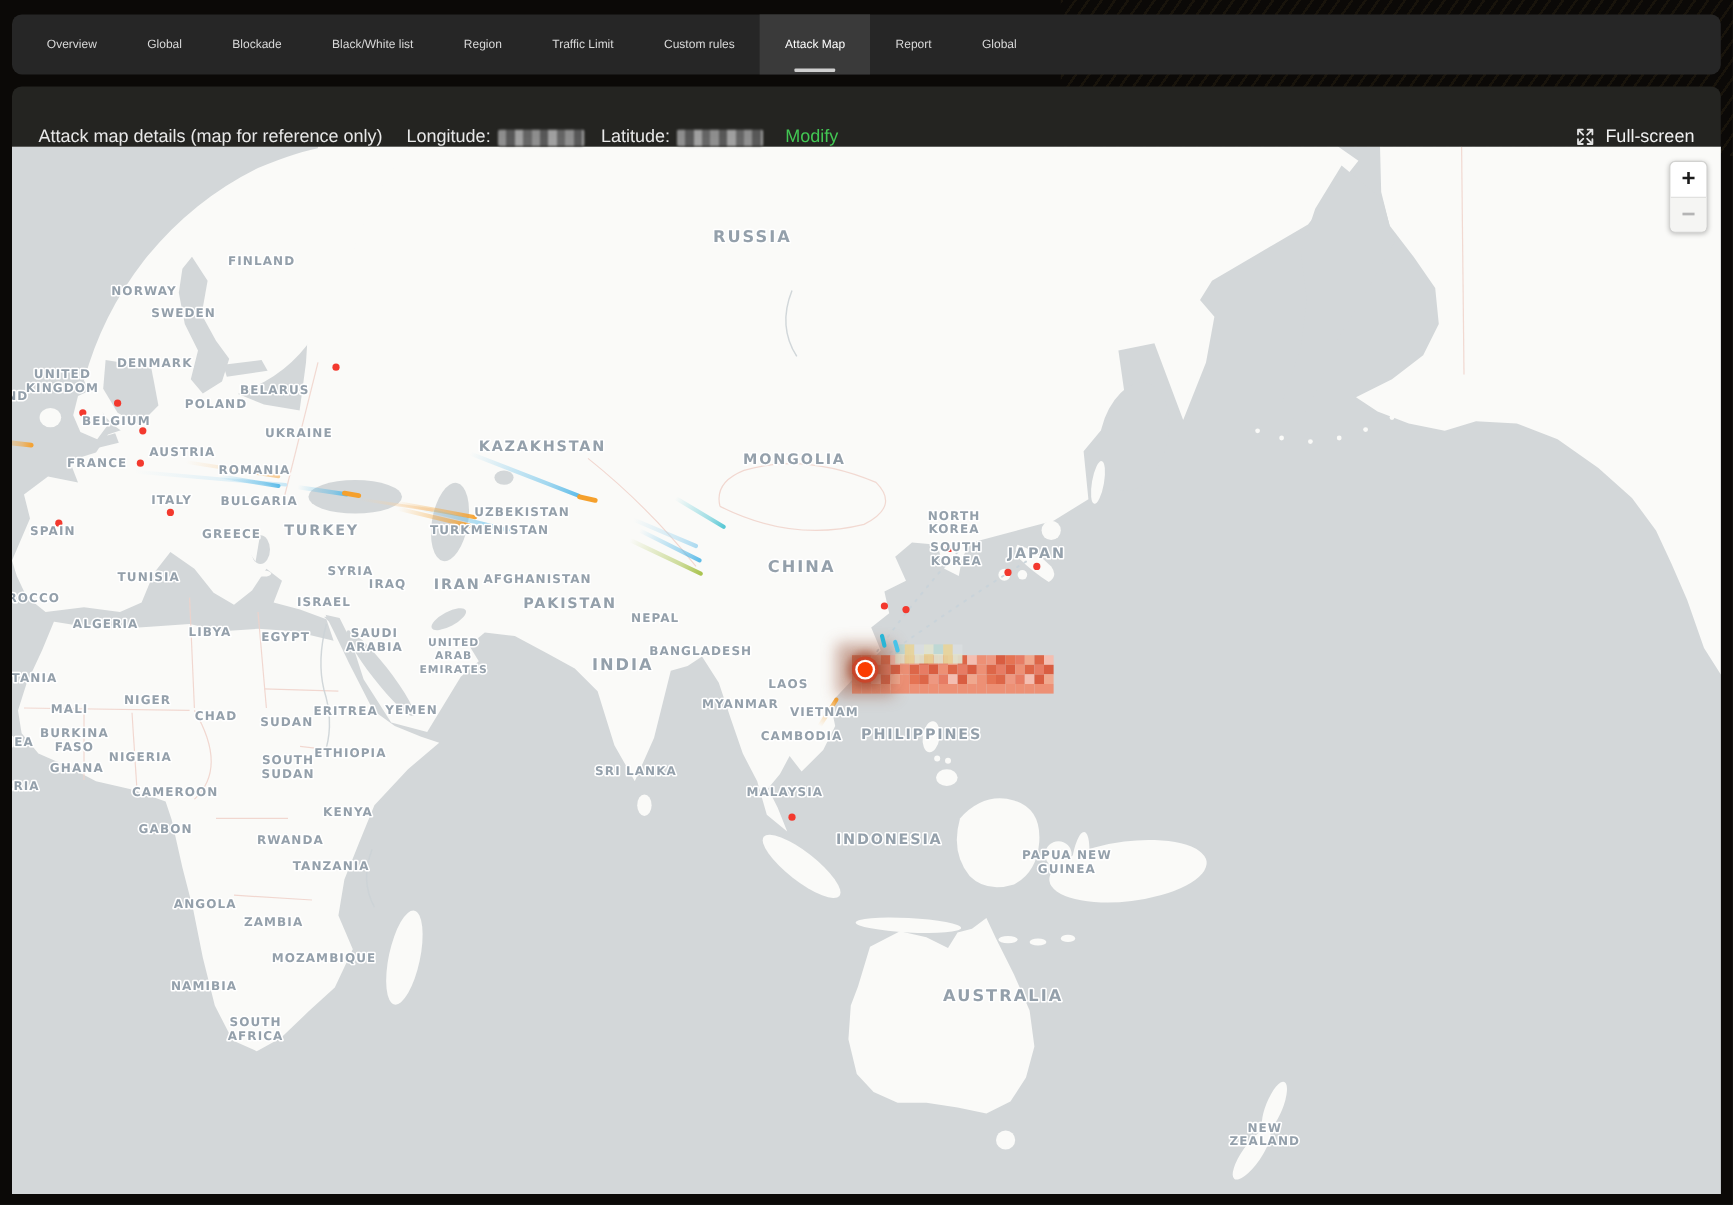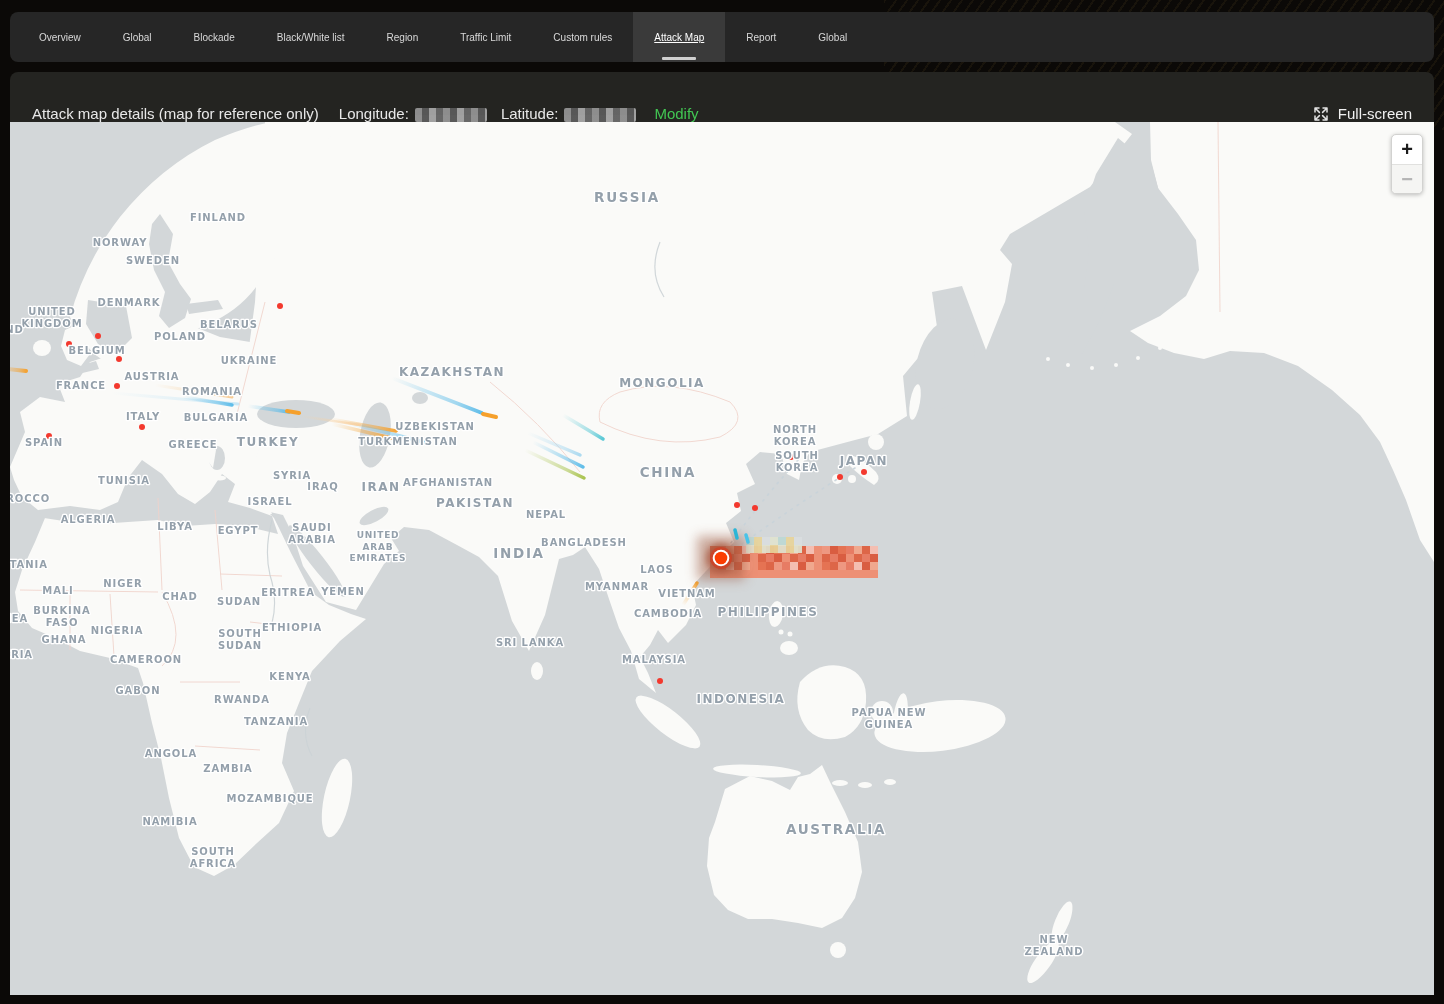--- a/index.html
+++ b/index.html
@@ -4,21 +4,21 @@
 <style>
   html,body{margin:0;padding:0;width:1444px;height:1004px;overflow:hidden;
     background:#0b0907;font-family:"Liberation Sans","DejaVu Sans",sans-serif;}
   .texture{position:absolute;top:0;right:0;width:560px;height:130px;pointer-events:none;
     background:repeating-linear-gradient(125deg,rgba(200,160,70,.07) 0 2px,transparent 2px 9px);}
   
   .topnav{position:absolute;left:10px;right:10px;top:12px;height:50px;background:#262626;
     border-radius:8px;display:flex;align-items:stretch;padding-left:8px;z-index:5;}
   .tab{display:flex;align-items:center;padding:0 21px;font-size:10px;color:#d9d9d9;
     cursor:pointer;position:relative;white-space:nowrap;}
-  .tab.active{background:#3a3a3a;color:#fff;text-decoration:underline;}
+  .tab.active{background:#3a3a3a;color:#fff;}
   .tab.active::after{content:"";position:absolute;left:50%;transform:translateX(-50%);
     bottom:2px;width:34px;height:3px;background:#cfcfcf;border-radius:1px;}
   
   .subbar{position:absolute;left:10px;right:10px;top:72px;height:50px;background:#242421;
     border-radius:8px 8px 0 0;display:flex;align-items:flex-end;padding:0 22px;color:#e8e8e8;
     font-size:15px;z-index:5;}
   .subbar .grow{flex:1;}
   .sb-title{margin-right:14px;}
   .sb-lab{margin-left:6px;}
   .blurbox{width:72px;height:14px;margin:0 8px 0 6px;border-radius:2px;

